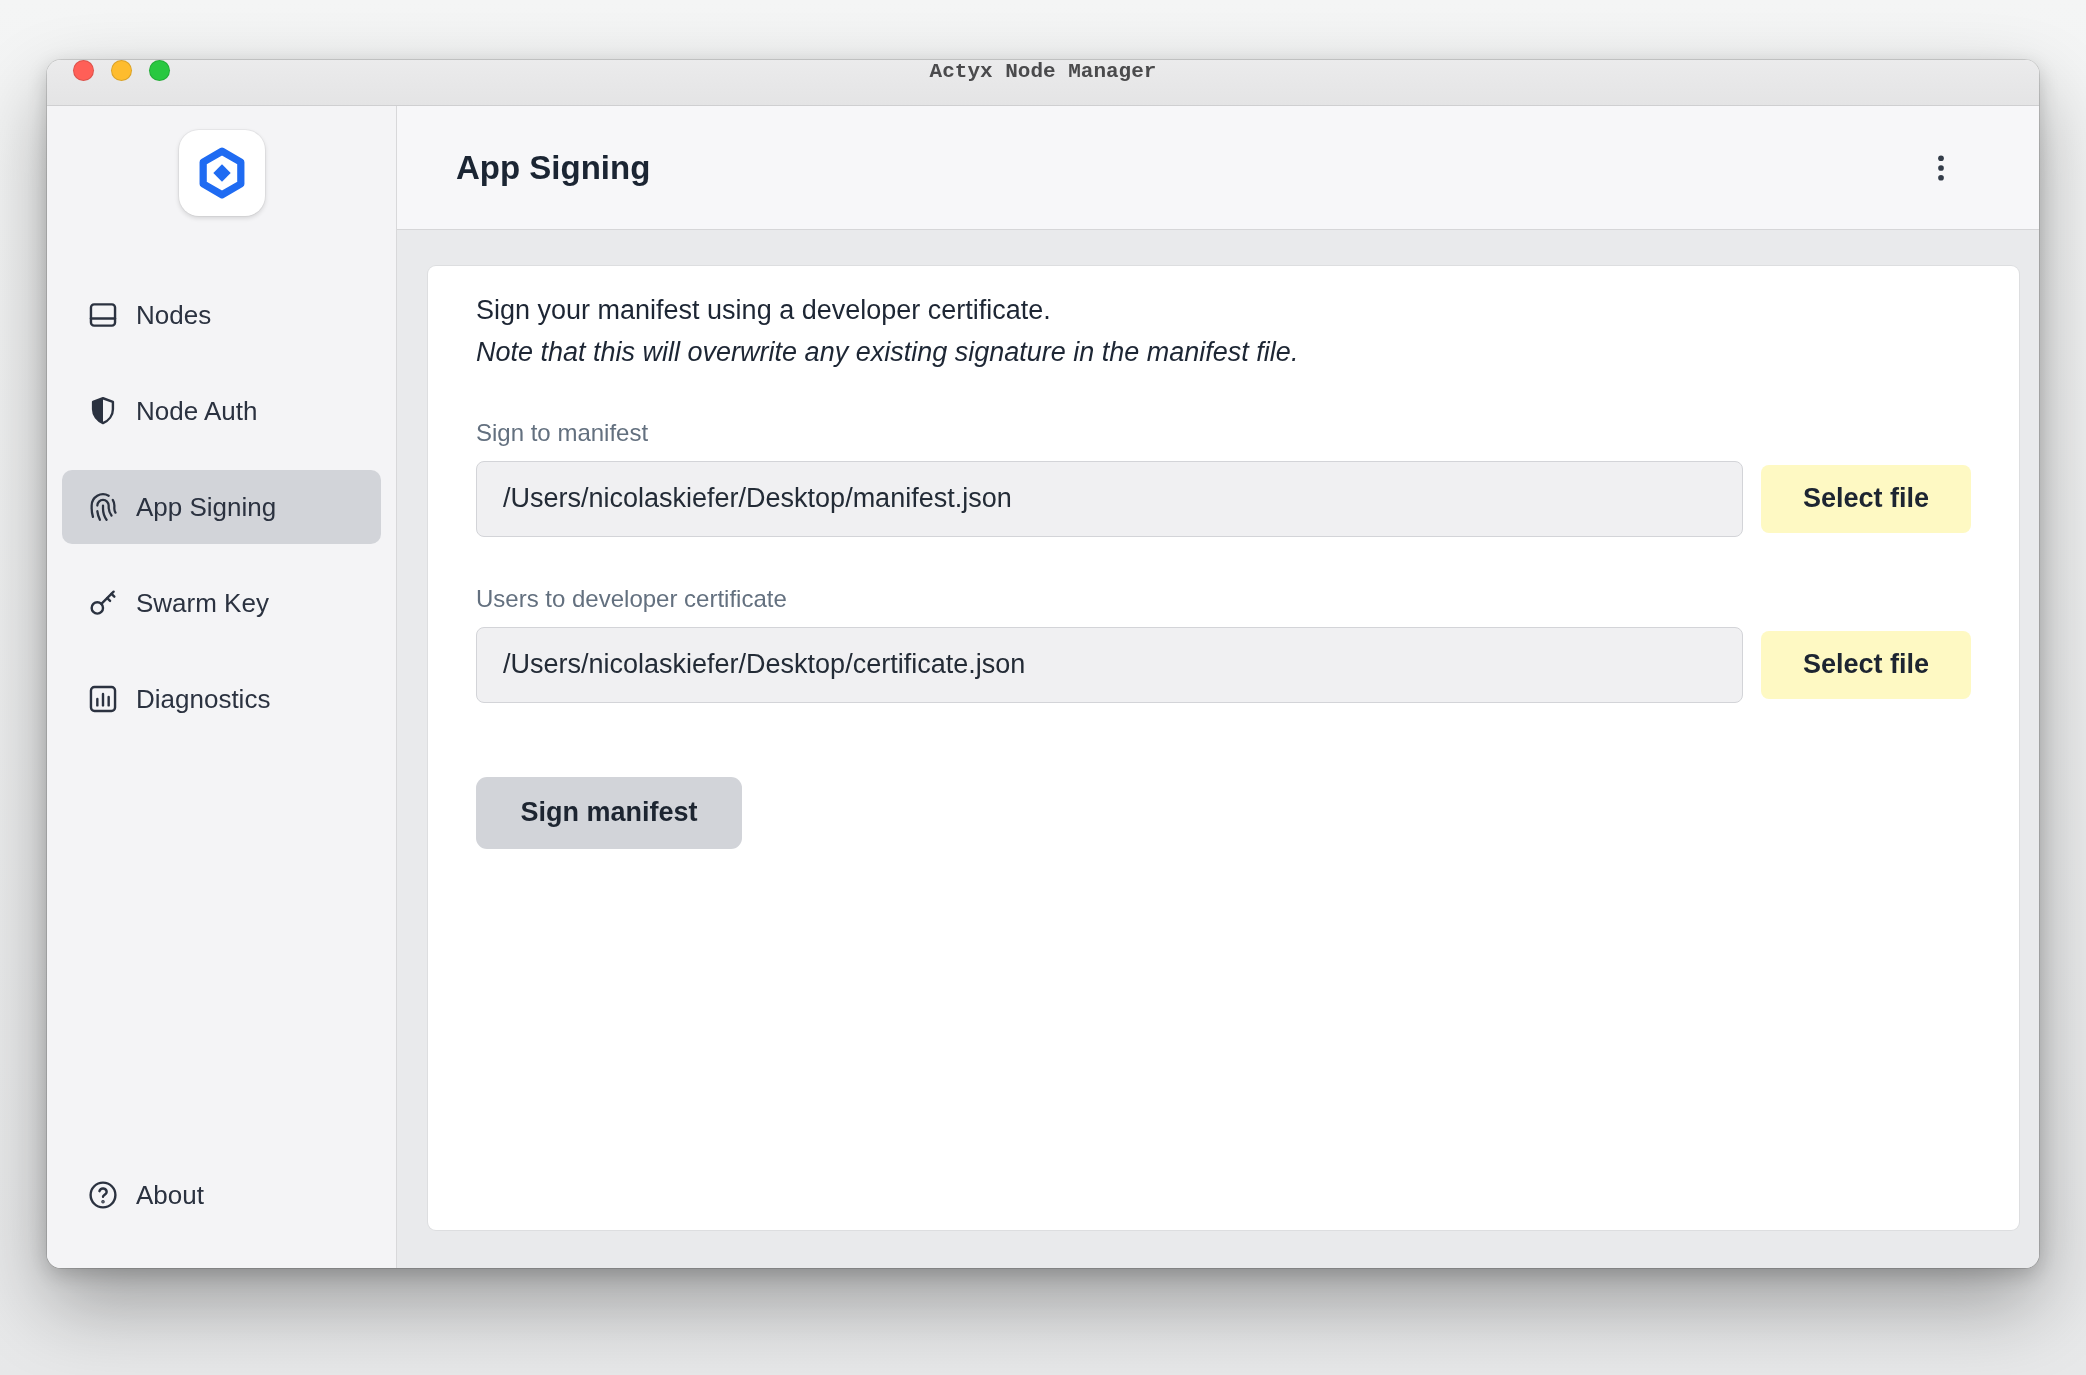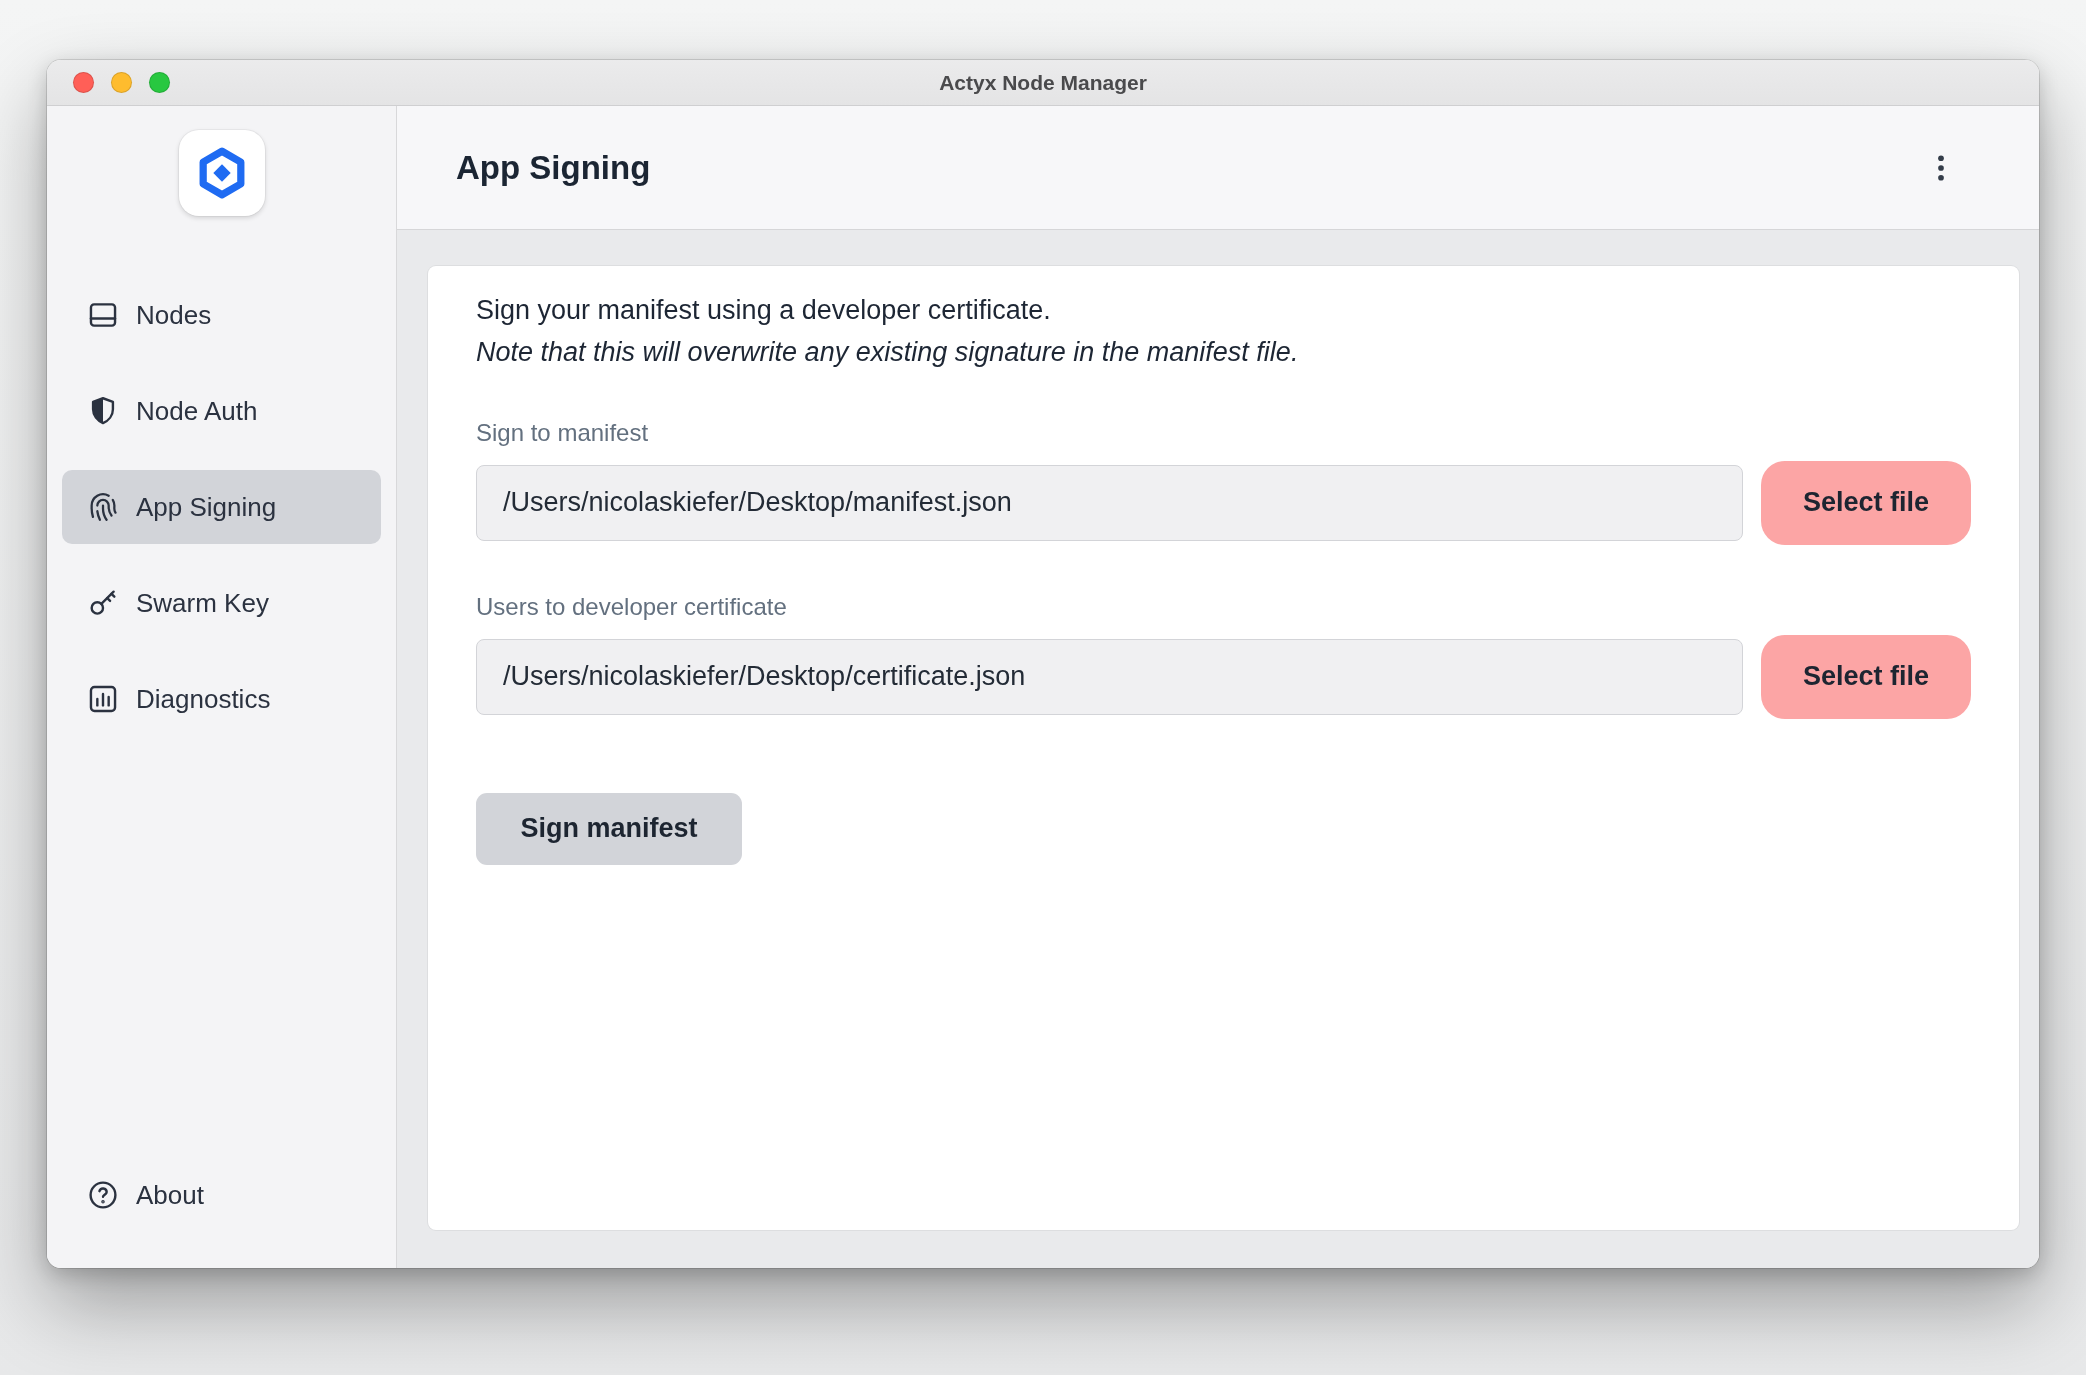--- a/index.html
+++ b/index.html
@@ -18,21 +18,21 @@
     box-shadow: 0 36px 80px rgba(0,0,0,0.32), 0 6px 20px rgba(0,0,0,0.18), 0 0 0 1px rgba(0,0,0,0.12);
     overflow: hidden;
     display: flex; flex-direction: column;
   }
 
   
   .titlebar {
     flex: 0 0 46px; height: 46px;
     background: linear-gradient(#ebebec, #e4e4e5);
     border-bottom: 1px solid #cfcfd1;
-    display: flex; align-items: center; position: relative;
+    display: flex; align-items: flex-start; position: relative; font-family: Liberation Mono, monospace;
   }
   .traffic { display: flex; gap: 17px; padding-left: 26px; position: relative; z-index: 2; }
   .light { width: 21px; height: 21px; border-radius: 50%; box-shadow: inset 0 0 0 1px rgba(0,0,0,0.14); }
   .light.red { background: #ff5f57; }
   .light.yellow { background: #febc2e; }
   .light.green { background: #28c840; }
   .win-title {
     position: absolute; left: 0; right: 0; text-align: center;
     font-size: 21px; font-weight: 600; color: #4a4a4c;
   }
@@ -89,22 +89,22 @@
   .field { margin-top: 48px; }
   .field-label { font-size: 24px; color: #63707f; margin-bottom: 14px; }
   .field-row { display: flex; align-items: center; }
   .path-input {
     flex: 1; height: 76px;
     background: #f0f0f2; border: 1px solid #d3d4d8; border-radius: 8px;
     padding: 0 26px; font-size: 27px; color: #232b36;
     font-family: inherit; outline: none;
   }
   .select-btn {
-    margin-left: 18px; width: 210px; height: 84px; flex: 0 0 210px;
-    border: none; border-radius: 24px; background: #fca5a5;
+    margin-left: 18px; width: 210px; height: 68px; flex: 0 0 210px;
+    border: none; border-radius: 8px; background: #fef9c3;
     font-size: 27px; font-weight: 700; color: #1d2531;
     font-family: inherit; cursor: pointer;
   }
   .sign-btn {
     margin-top: 74px; width: 266px; height: 72px;
     border: none; border-radius: 11px; background: #d2d4d9;
     font-size: 27px; font-weight: 700; color: #1d2531;
     font-family: Liberation Sans, sans-serif; cursor: pointer;
   }
 </style>

